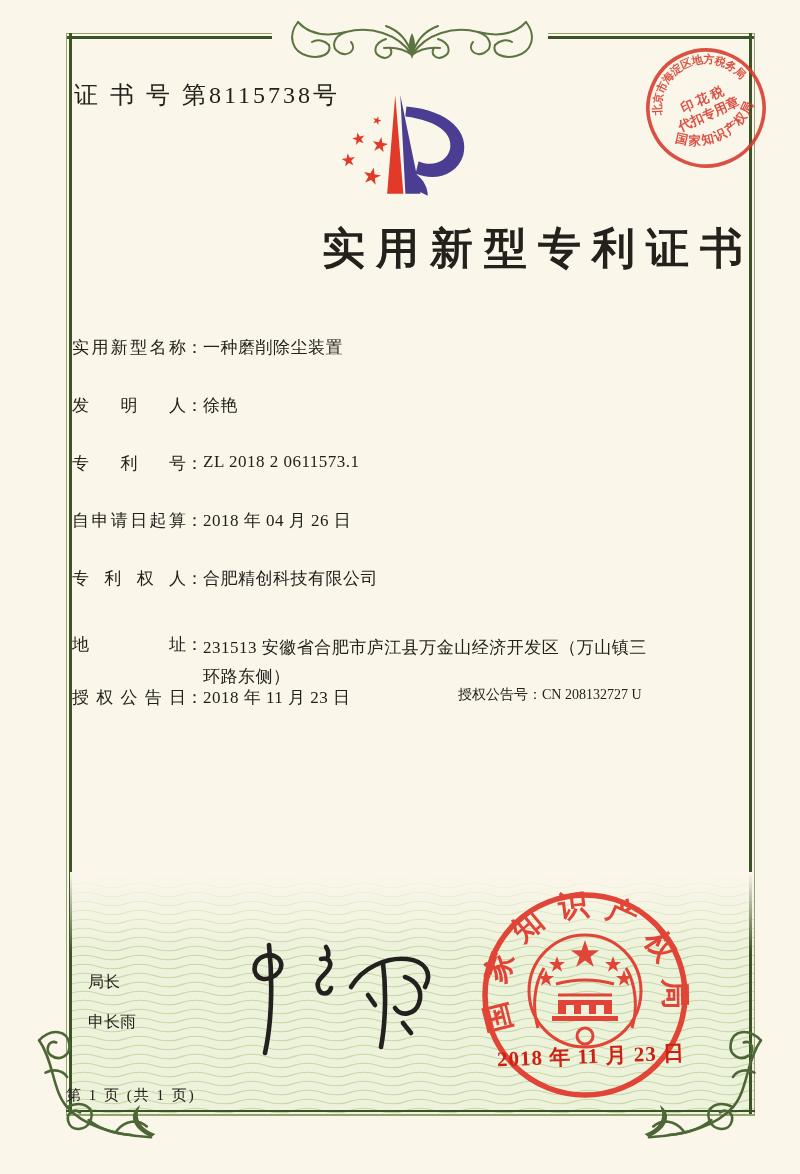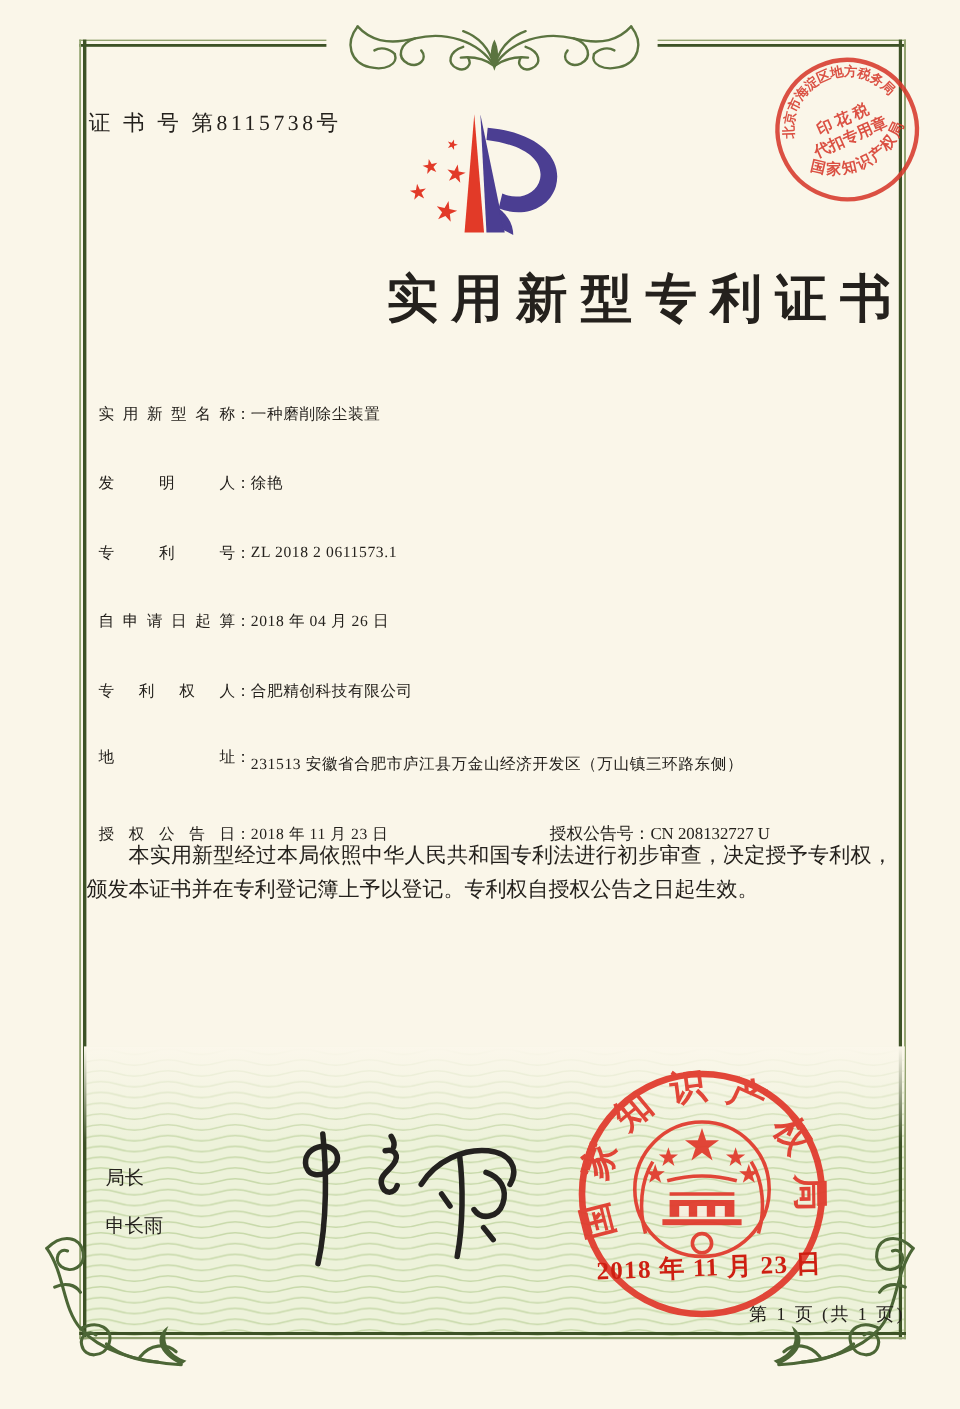--- a/index.html
+++ b/index.html
@@ -15,38 +15,38 @@
   .seg-v{position:absolute;width:6px;}
   .edge-top{background:linear-gradient(to bottom,#93a471 0 1.5px,rgba(0,0,0,0) 1.5px 3.5px,#3d5226 3.5px 6px);}
   .edge-left{background:linear-gradient(to right,#93a471 0 1.5px,rgba(0,0,0,0) 1.5px 3.5px,#3d5226 3.5px 6px);}
   .edge-right{background:linear-gradient(to right,#3d5226 0 2.5px,rgba(0,0,0,0) 2.5px 4.5px,#93a471 4.5px 6px);}
   .edge-bottom{background:linear-gradient(to bottom,#3d5226 0 2.5px,rgba(0,0,0,0) 2.5px 4.5px,#93a471 4.5px 6px);}
   
   .wave-band{left:70px;top:872px;width:684px;height:242px;z-index:0;}
   .wave-fade{left:70px;top:872px;width:684px;height:80px;z-index:1;
     background:linear-gradient(to bottom,#fbf7eb 0,rgba(251,247,235,0) 100%);}
   
-  .cert-no{left:74px;top:90px;font-size:18px;letter-spacing:3px;z-index:2;}
+  .cert-no{left:74px;top:79px;font-size:24px;letter-spacing:3px;z-index:2;}
   .title{left:66px;top:220px;width:688px;text-align:right;font-size:43px;font-weight:bold;
     letter-spacing:11px;z-index:2;}
-  .frow{position:absolute;left:82px;font-size:13px;z-index:2;white-space:nowrap;}
+  .frow{position:absolute;left:72px;font-size:17px;z-index:2;white-space:nowrap;}
   .frow .flabel{display:inline-block;width:114px;text-align:justify;text-align-last:justify;vertical-align:top;}
   .frow .fcolon{display:inline-block;vertical-align:top;}
   .frow .fvalue{display:inline-block;vertical-align:top;letter-spacing:0.5px;}
-  .frow.addr{white-space:normal;}
+  .frow.addr{white-space:normal;margin-top:11px;}
   .frow.addr .fvalue{width:452px;line-height:29px;}
   .frow-right{position:absolute;left:458px;font-size:14px;z-index:2;white-space:nowrap;}
   .body-text{left:72px;top:698px;width:672px;z-index:2;font-size:17.5px;line-height:28.8px;
     text-align:justify;}
   .body-text p{margin:0;text-indent:2em;}
   .sig-title{left:88px;top:972px;font-size:16px;z-index:2;font-family:Liberation Serif, serif;}
   .sig-name{left:88px;top:1012px;font-size:16px;z-index:2;font-family:"Liberation Sans",sans-serif;}
   .seal-date{left:497px;top:1042px;font-size:21px;color:#ce1f12;letter-spacing:1px;z-index:4;
     transform:rotate(-2deg);font-weight:bold;white-space:nowrap;}
-  .footer{left:66px;top:1086px;width:688px;text-align:right;font-size:15px;z-index:2;letter-spacing:2px;}
+  .footer{left:66px;top:1086px;width:688px;text-align:left;font-size:15px;z-index:2;letter-spacing:2px;}
   .svgbox{position:absolute;}
 </style>
 </head>
 <body>
 
 <svg class="svgbox wave-band" width="684" height="242" viewBox="0 0 684 242" aria-hidden="true">
   <defs>
     <pattern id="waves" width="56" height="9" patternUnits="userSpaceOnUse">
       <path d="M0,4.5 Q14,0 28,4.5 T56,4.5" fill="none" stroke="#c6d8a8" stroke-width="1.2"></path>
     </pattern>
@@ -162,21 +162,20 @@
   <span class="flabel">地址</span><span class="fcolon">：</span><span class="fvalue">231513 安徽省合肥市庐江县万金山经济开发区（万山镇三环路东侧）</span>
 </div>
 <div class="frow" style="top:686px;">
   <span class="flabel">授权公告日</span><span class="fcolon">：</span><span class="fvalue">2018 年 11 月 23 日</span>
 </div>
 <div class="frow-right" style="top:686px;">
   <span>授权公告号</span><span>：</span><span>CN 208132727 U</span>
 </div>
 
 <div class="abs body-text">
-  <p>本实用新型经过本局依照中华人民共和国专利法进行初步审查，决定授予专利权，颁发本证书并在专利登记簿上予以登记。专利权自授权公告之日起生效。</p>
 </div>
 
 <div class="abs sig-title">局长</div>
 <div class="abs sig-name">申长雨</div>
 
 <svg class="svgbox" style="left:225px;top:925px;z-index:3;" width="220" height="140" viewBox="0 0 220 140" aria-hidden="true">
   <g fill="none" stroke="#23211f" stroke-width="4.6" stroke-linecap="round" stroke-linejoin="round">
     <path d="M30,47 C26,30 52,24 56,38 C59,51 36,60 31,49"></path>
     <path d="M44,20 C47,48 48,92 40,128"></path>
     <path d="M96,34 C104,32 108,38 103,45 C98,52 91,55 93,62 C95,71 104,70 106,63"></path>

